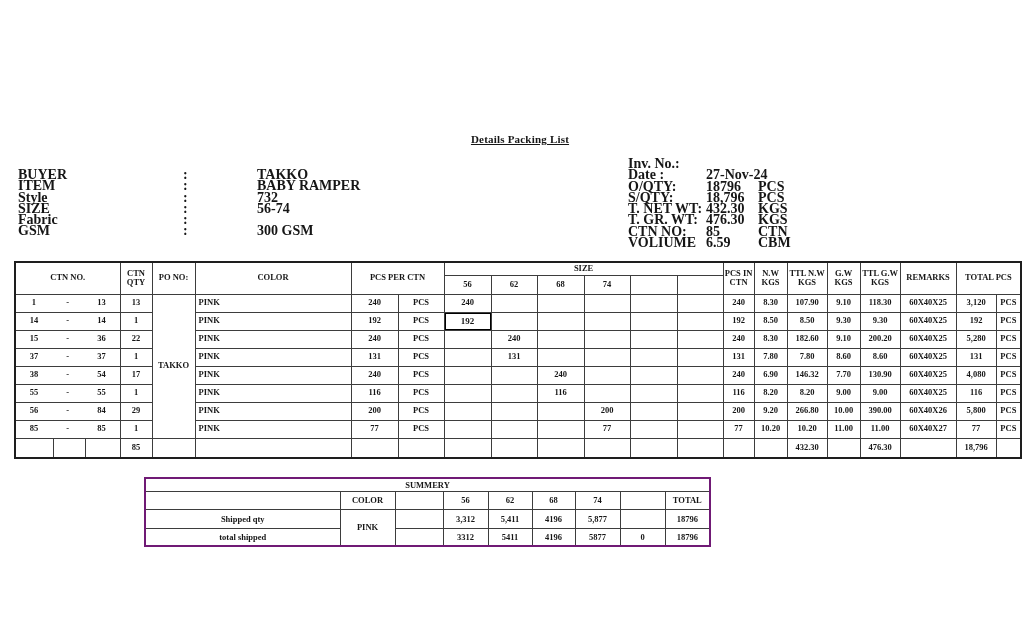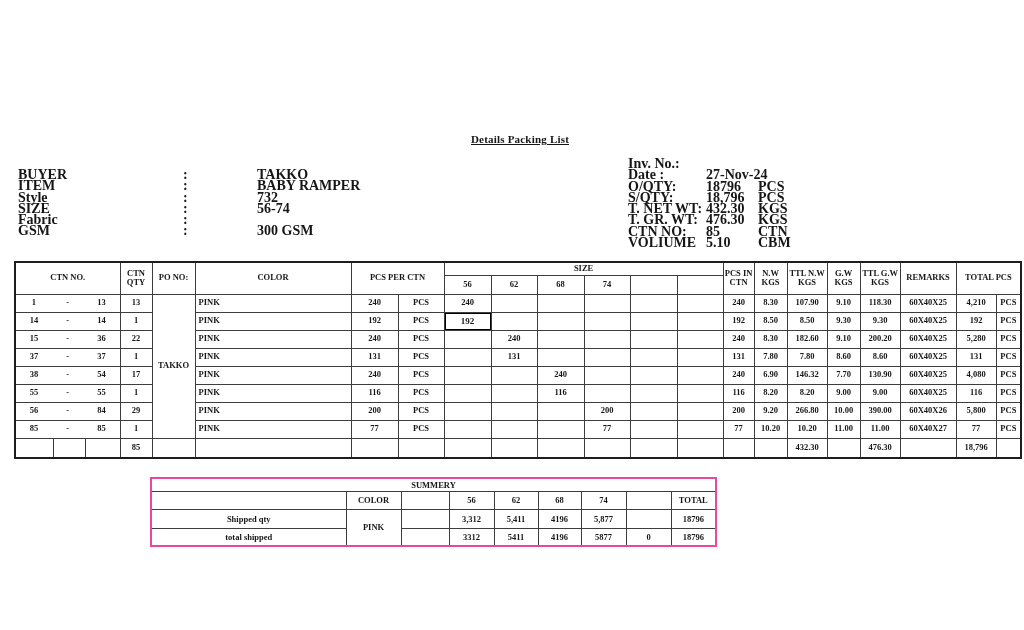--- a/index.html
+++ b/index.html
@@ -33,22 +33,22 @@
   .main thead tr.h1 { height:13px; }
   .main thead tr.h2 { height:19px; }
   .main tbody tr { height:18px; }
   .main tbody tr.total-row { height:20px; }
   td.left, th.left { text-align:left; padding-left:3px; }
   .ctn-flex { display:flex; width:100%; }
   .ctn-flex span { flex:1; text-align:center; }
   td.hl { box-shadow: inset 0 0 0 1px #000; font-size:9px; }
 
   .summary {
-    position:absolute; left:150px; top:477px; width:565px;
-    border:2px solid #ec4899;
+    position:absolute; left:144px; top:477px; width:565px;
+    border:2px solid #701a75;
     padding-left:41px;
   }
   .summary th, .summary td {
     border:1px solid #3d3d3d; font-size:8.5px; font-weight:bold;
     text-align:center; vertical-align:middle; padding:0 1px; overflow:hidden;
   }
   .summary tr.s1 { height:13px; }
   .summary tr.s2 { height:18px; }
   .summary tr.s3 { height:19px;margin-left:25px; }
   .summary tr.s4 { height:18px; }
@@ -123,21 +123,21 @@
         <span>476.30</span>
         <span>KGS</span>
       </div>
       <div class="irow">
         <span>CTN NO:</span>
         <span>85</span>
         <span>CTN</span>
       </div>
       <div class="irow">
         <span>VOLIUME</span>
-        <span>5.10</span>
+        <span>6.59</span>
         <span>CBM</span>
       </div>
     </div>
 
   <table class="main">
     <colgroup>
       <col style="width:38px">
         <col style="width:32px">
         <col style="width:35px">
       <col style="width:32px">
@@ -210,21 +210,21 @@
           <td></td>
           <td></td>
           <td></td>
           <td></td>
           <td>240</td>
           <td>8.30</td>
           <td>107.90</td>
           <td>9.10</td>
           <td>118.30</td>
           <td>60X40X25</td>
-          <td>4,210</td>
+          <td>3,120</td>
           <td>PCS</td>
         </tr>
         <tr>
           <td colspan="3">
             <div class="ctn-flex">
               <span>14</span>
               <span>-</span>
               <span>14</span>
             </div>
           </td>

